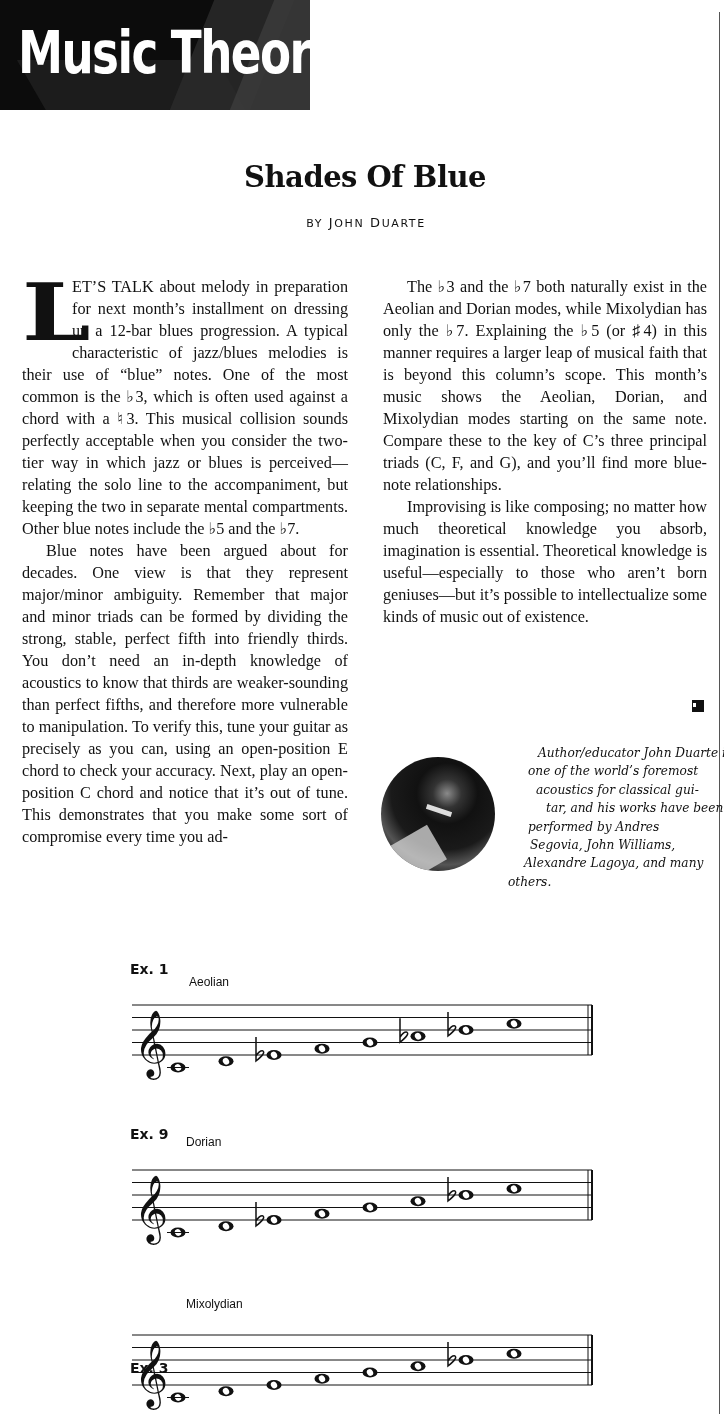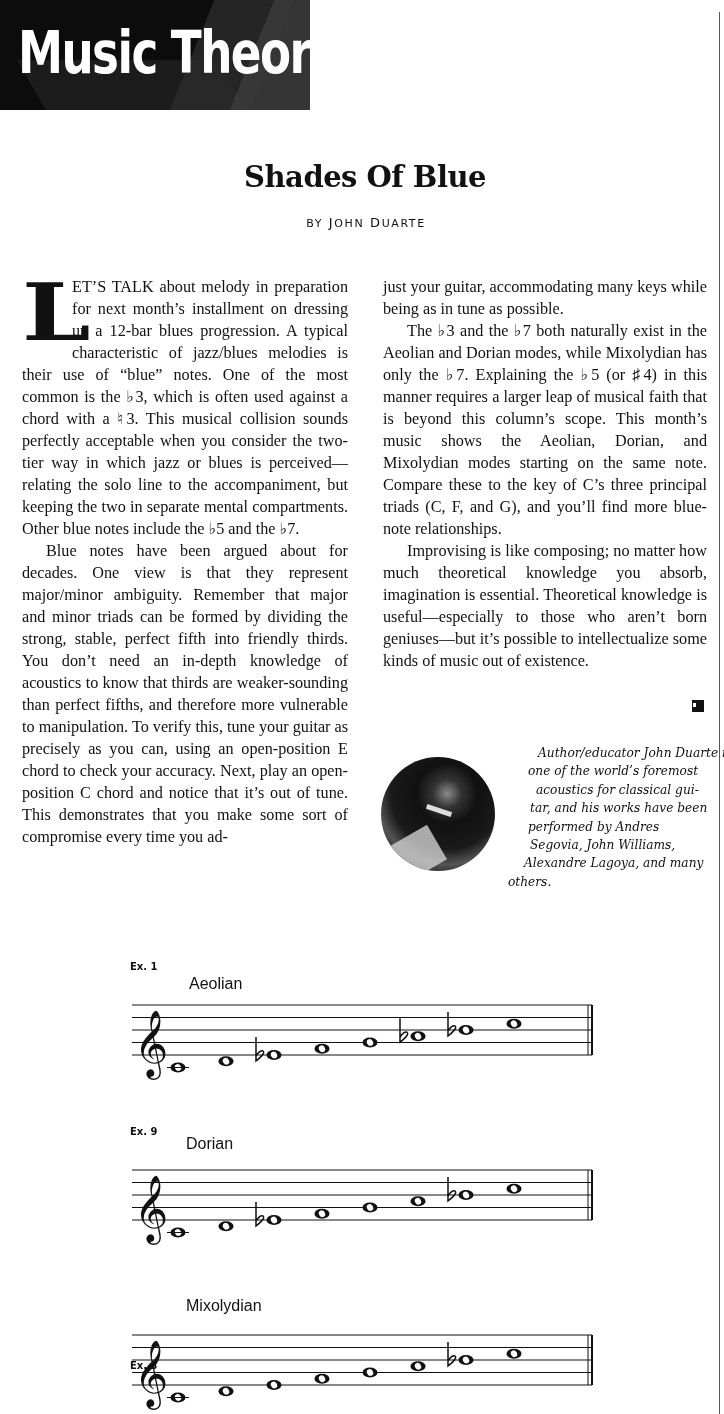--- a/index.html
+++ b/index.html
@@ -19,22 +19,22 @@
   .left-col{left:22px;top:276px;width:326px;}
   .right-col{left:383px;top:276px;width:324px;}
   .dropcap{float:left;font-family:"DejaVu Serif",serif;font-weight:bold;font-size:78px;line-height:62px;margin:6px 8px 0 0;height:62px;transform:scaleX(1.25);transform-origin:left top;width:42px;}
   .end-mark{position:absolute;left:692px;top:700px;width:12px;height:12px;background:#111;}
   .end-mark:before{content:"";position:absolute;left:1px;top:3px;width:3px;height:4px;background:#fff;}
   .photo{position:absolute;left:381px;top:757px;width:114px;height:114px;border-radius:50%;background:radial-gradient(circle at 58% 32%,#8a8a8a 0,#333 14%,#111 30%,#1a1a1a 55%,#555 70%,#111 85%);overflow:hidden;}
   .photo .glasses{position:absolute;left:45px;top:51px;width:26px;height:5px;background:#ddd;transform:rotate(18deg);}
   .photo .collar{position:absolute;left:0;top:80px;width:60px;height:40px;background:#cfcfcf;transform:rotate(-30deg);opacity:.8;}
   .caption{position:absolute;left:508px;top:744px;width:210px;font-family:"DejaVu Serif",serif;font-style:italic;font-size:12.2px;line-height:18.4px;}
   .caption span{display:block;white-space:nowrap;}
-  .ex-label{position:absolute;font-family:"DejaVu Sans",sans-serif;font-weight:bold;font-size:10px;}
-  .mode-name{position:absolute;font-family:"Liberation Sans",sans-serif;font-size:16px;}
+  .ex-label{position:absolute;font-family:"DejaVu Sans",sans-serif;font-weight:bold;font-size:14px;}
+  .mode-name{position:absolute;font-family:"Liberation Sans",sans-serif;font-size:12px;}
   svg.staff{position:absolute;left:120px;overflow:visible;}
 </style>
 </head>
 <body>
 
 <div class="banner">
   <div class="tex3"></div>
   <div class="tex1"></div>
   <div class="tex2"></div>
   <div class="banner-title">Music Theory</div>
@@ -46,35 +46,34 @@
   <span class="sc">BY</span>
   <span id="author-sc"><span>J</span><span style="font-size: 11px;">O</span><span style="font-size: 11px;">H</span><span style="font-size: 11px;">N</span><span> </span><span>D</span><span style="font-size: 11px;">U</span><span style="font-size: 11px;">A</span><span style="font-size: 11px;">R</span><span style="font-size: 11px;">T</span><span style="font-size: 11px;">E</span></span>
 </div>
 
 <div class="col left-col">
   <p><span class="dropcap">L</span><span>ET’S TALK about melody in preparation for next month’s installment on dressing up a 12-bar blues progression. A typical characteristic of jazz/blues melodies is their use of “blue” notes. One of the most common is the ♭3, which is often used against a chord with a ♮3. This musical collision sounds perfectly acceptable when you consider the two-tier way in which jazz or blues is perceived—relating the solo line to the accompaniment, but keeping the two in separate mental compartments. Other blue notes include the ♭5 and the ♭7.</span></p>
   <p class="ind">Blue notes have been argued about for decades. One view is that they represent major/minor ambiguity. Remember that major and minor triads can be formed by dividing the strong, stable, perfect fifth into friendly thirds. You don’t need an in-depth knowledge of acoustics to know that thirds are weaker-sounding than perfect fifths, and therefore more vulnerable to manipulation. To verify this, tune your guitar as precisely as you can, using an open-position E chord to check your accuracy. Next, play an open-position C chord and notice that it’s out of tune. This demonstrates that you make some sort of compromise every time you ad-</p>
 </div>
 
 <div class="col right-col">
-  <p>just your guitar, accommodating many keys while being as in tune as possible.</p>
   <p class="ind">The ♭3 and the ♭7 both naturally exist in the Aeolian and Dorian modes, while Mixolydian has only the ♭7. Explaining the ♭5 (or ♯4) in this manner requires a larger leap of musical faith that is beyond this column’s scope. This month’s music shows the Aeolian, Dorian, and Mixolydian modes starting on the same note. Compare these to the key of C’s three principal triads (C, F, and G), and you’ll find more blue-note relationships.</p>
   <p class="ind">Improvising is like composing; no matter how much theoretical knowledge you absorb, imagination is essential. Theoretical knowledge is useful—especially to those who aren’t born geniuses—but it’s possible to intellectualize some kinds of music out of existence.</p>
 </div>
 <div class="end-mark"></div>
 
 <div class="photo" title="Portrait of John Duarte">
   <div class="collar"></div>
   <div class="glasses"></div>
 </div>
 <div class="caption">
   <span style="margin-left:30px">Author/educator John Duarte is</span>
   <span style="margin-left:20px">one of the world’s foremost</span>
   <span style="margin-left:28px">acoustics for classical gui-</span>
-  <span style="margin-left:22px">tar, and his works have been</span>
+  <span style="margin-left:38px">tar, and his works have been</span>
   <span style="margin-left:20px">performed by Andres</span>
   <span style="margin-left:22px">Segovia, John Williams,</span>
   <span style="margin-left:16px">Alexandre Lagoya, and many</span>
   <span style="margin-left:0">others.</span>
 </div>
 
 <div class="ex-label" style="left:130px;top:961px">Ex. 1</div>
 <div class="mode-name" style="left:189px;top:975px">Aeolian</div>
 <svg class="staff" style="top:1000px" width="480" height="70">
     <line x1="12" x2="472" y1="5" y2="5" stroke="#111111" stroke-width="1"></line>

